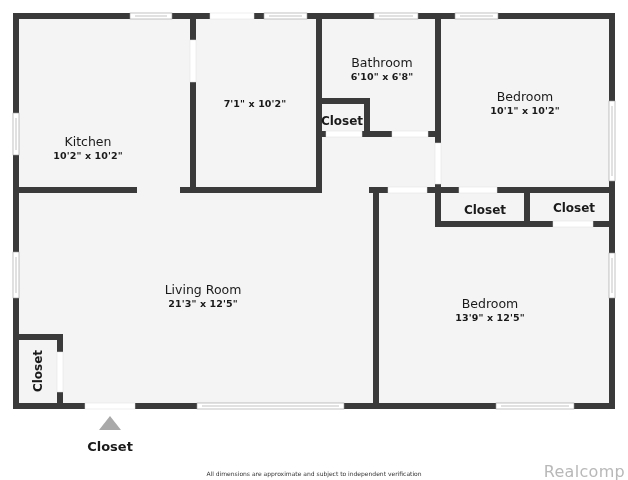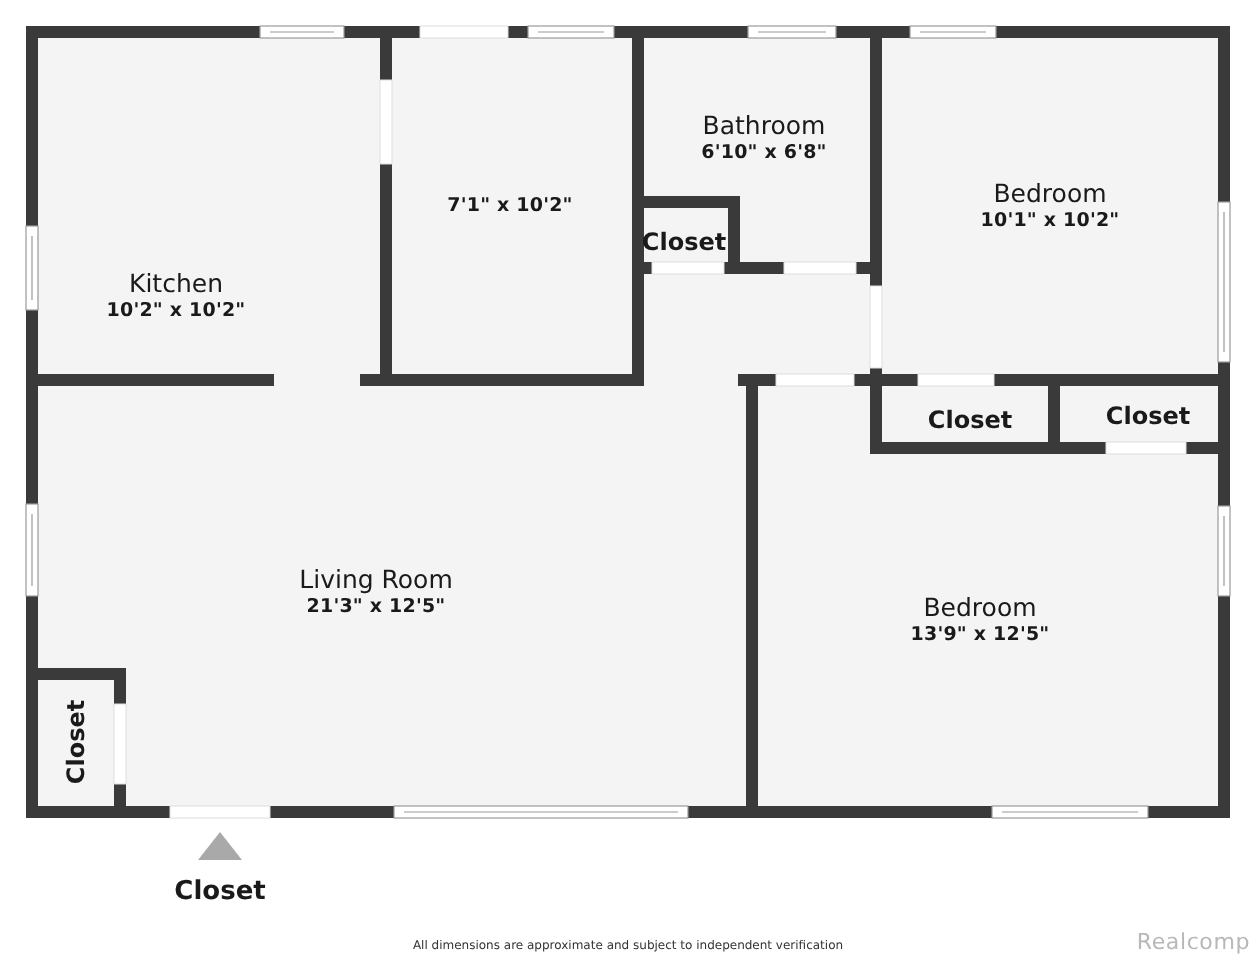--- a/index.html
+++ b/index.html
@@ -6,21 +6,21 @@
   body { width:628px; height:480px; position:relative; overflow:hidden; font-family:"DejaVu Sans", sans-serif; }
   #plan { position:absolute; left:0; top:0; width:628px; height:480px; }
   .room-label { position:absolute; text-align:center; color:#1a1a1a; transform:translate(-50%, -50%); white-space:nowrap; }
   .room-name { font-weight:normal; font-size:12.5px; line-height:15px; display:block; }
   .room-dim { font-weight:bold; font-size:9.5px; line-height:13px; display:block; letter-spacing:0.1px; }
   .closet-label { position:absolute; font-weight:bold; font-size:12px; color:#1a1a1a; transform:translate(-50%, -50%); white-space:nowrap; }
   .closet-vert { transform:translate(-50%, -50%) rotate(-90deg); }
   .entry-label { position:absolute; left:110px; top:446px; transform:translate(-50%, -50%); font-weight:bold; font-size:13px; color:#1a1a1a; }
   .entry-arrow { position:absolute; left:99px; top:416px; width:0; height:0; border-left:11px solid transparent; border-right:11px solid transparent; border-bottom:14px solid #a9a9a9; }
   .disclaimer { position:absolute; left:314px; top:473px; transform:translate(-50%, -50%); font-size:6px; color:#333333; white-space:nowrap; }
-  .brand { position:absolute; right:3px; top:471px; transform:translateY(-50%); font-size:11px; color:#b8b8b8; letter-spacing:0.3px; }
+  .brand { position:absolute; right:3px; top:471px; transform:translateY(-50%); font-size:16px; color:#b8b8b8; letter-spacing:0.3px; }
 </style>
 </head>
 <body>
 
 <svg id="plan" viewBox="0 0 628 480" xmlns="http://www.w3.org/2000/svg">
 
   <rect x="16" y="16" width="596" height="390" fill="#f4f4f4"></rect>
 
   <g fill="#3a3a3a">
 
@@ -126,21 +126,21 @@
   <span class="room-dim">7'1" x 10'2"</span>
 </div>
 <div class="room-label" style="left:382px; top:69px;">
   <span class="room-name">Bathroom</span>
   <span class="room-dim">6'10" x 6'8"</span>
 </div>
 <div class="room-label" style="left:525px; top:103px;">
   <span class="room-name">Bedroom</span>
   <span class="room-dim">10'1" x 10'2"</span>
 </div>
-<div class="room-label" style="left:188px; top:296px;">
+<div class="room-label" style="left:203px; top:296px;">
   <span class="room-name">Living Room</span>
   <span class="room-dim">21'3" x 12'5"</span>
 </div>
 <div class="room-label" style="left:490px; top:310px;">
   <span class="room-name">Bedroom</span>
   <span class="room-dim">13'9" x 12'5"</span>
 </div>
 
 <div class="closet-label" style="left:342px; top:121px;">Closet</div>
 <div class="closet-label" style="left:485px; top:210px;">Closet</div>

